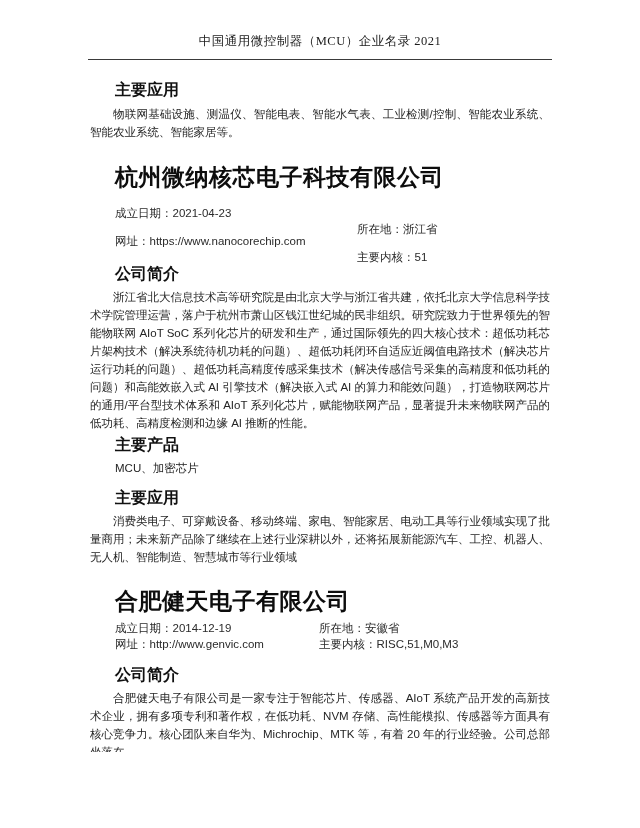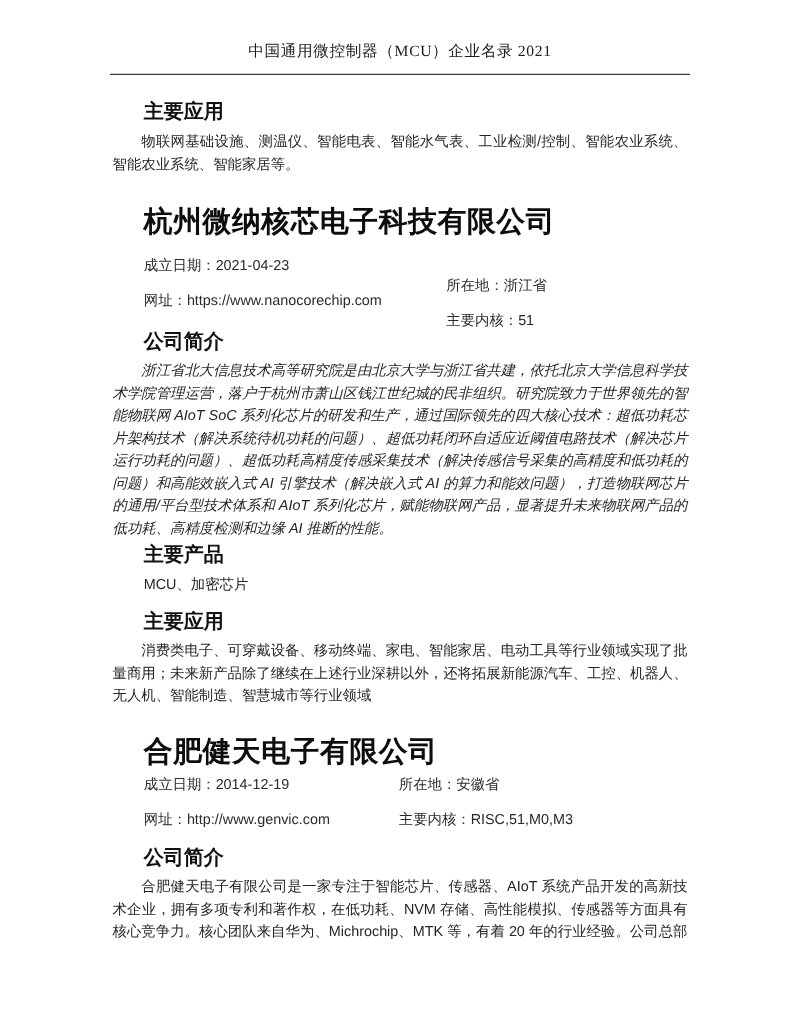--- a/index.html
+++ b/index.html
@@ -60,34 +60,34 @@
     font-size: 11.5px;
     line-height: 14px;
     color: #2a2a2a;
   }
   .m1a { margin-top: 15px; }
   .m1b { margin-top: 14px; }
   .meta-col2 { position: absolute; top: 0; }
   .c1 { left: 242px; margin-top: 16px; }
   .c2 { left: 204px; }
   .h-profile1  { margin-top: 16px; }
-  .p-profile1  { margin-top: 4px; font-style: italic; }
+  .p-profile1  { margin-top: 4px; }
   .h-products1 { margin-top: 3px; }
   .p-products1 {
     margin-top: 6px;
     margin-left: 25px;
     font-size: 11.5px;
     line-height: 15px;
     color: #252525;
   }
   .h-apps1 { margin-top: 12px; }
   .p-apps1 { margin-top: 4px; }
   .t-company2 { margin-top: 21px; }
   .m2a { margin-top: 6px; }
-  .m2b { margin-top: 14px; }
+  .m2b { margin-top: 2px; }
   .h-profile2 { margin-top: 14px; }
   .p-profile2 { margin-top: 4px; }
   .footer {
     position: absolute;
     left: 0; top: 768px;
     width: 640px; height: 20px;
     font-family: "Liberation Serif", serif;
     font-size: 11.5px;
     color: #222222;
   }

